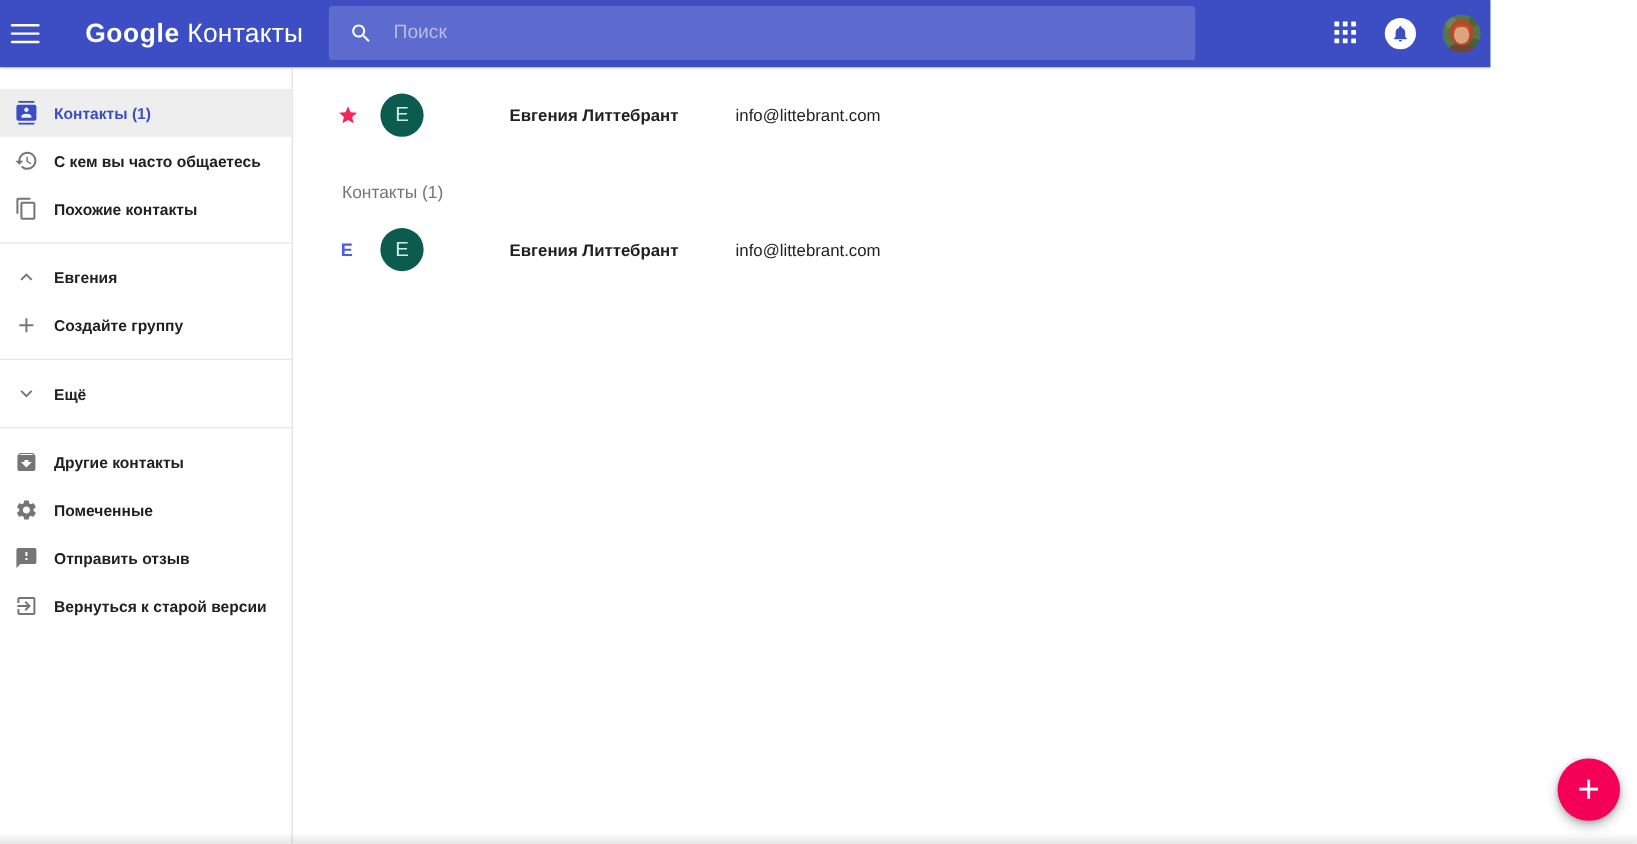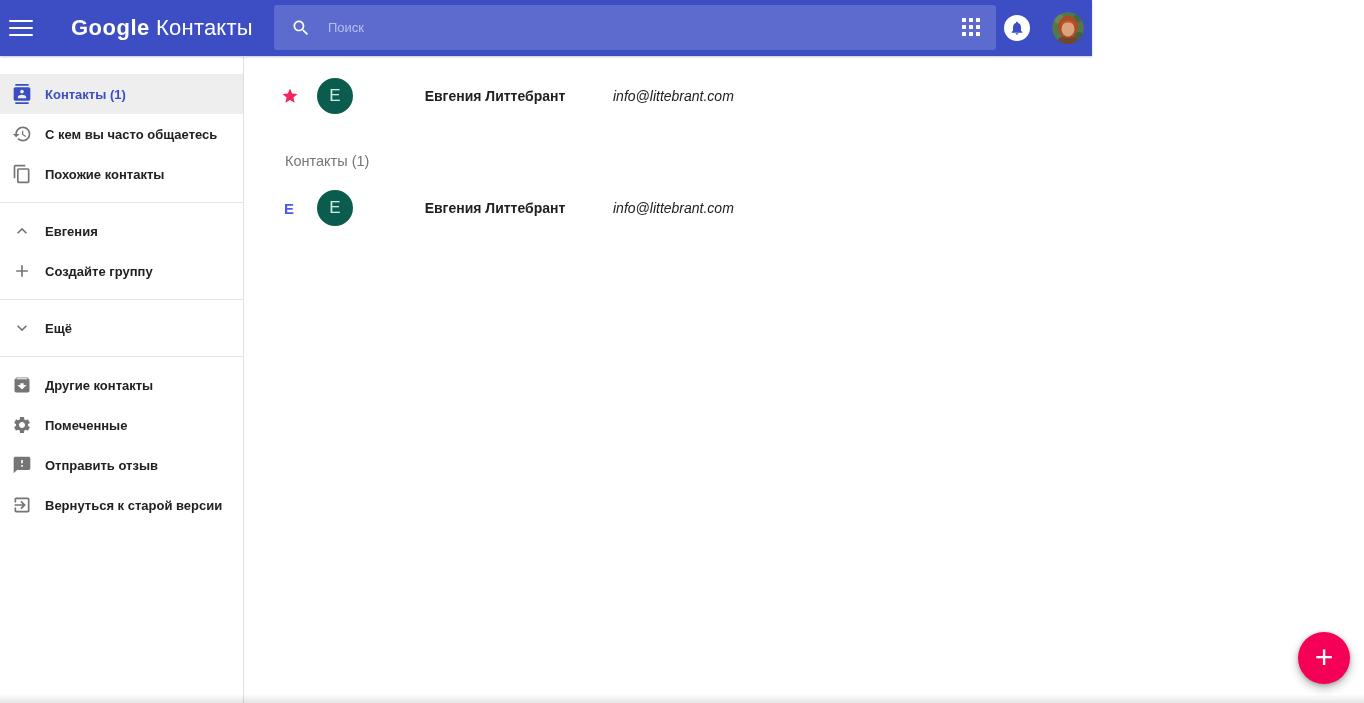--- a/index.html
+++ b/index.html
@@ -1,32 +1,32 @@
 <!DOCTYPE html>
 <html><head>
 <meta charset="utf-8">
 <style>
   * { box-sizing: border-box; margin: 0; padding: 0; }
   html,body { width:1364px; height:703px; overflow:hidden;
     font-family:"Liberation Sans", sans-serif; background:#fff; }
 
   
-  .app-header { position:fixed; top:0; left:0; width:1092px; height:56px;
+  .app-header { position:fixed; top:0; left:0; width:1242px; height:56px;
     background:#3D4EC4; display:flex; align-items:center; z-index:10;
     box-shadow:0 1px 2px rgba(0,0,0,0.22); }
   .menu-btn { margin-left:9px; width:34px; height:34px; background:none; border:none;
     display:flex; flex-direction:column; justify-content:center; gap:5px; cursor:pointer; }
   .menu-btn span { display:block; width:24px; height:2px; background:#fff; border-radius:1px; }
   .logo { margin-left:28px; font-size:22px; color:#fff; white-space:nowrap; letter-spacing:0.2px; }
   .logo .g { font-weight:bold; letter-spacing:0.5px; }
   .search-bar { position:absolute; left:274px; top:5px; width:722px; height:45px;
     background:rgba(255,255,255,0.17); border-radius:3px; display:flex; align-items:center; }
   .search-bar svg { margin-left:17px; flex:0 0 auto; }
   .search-input { background:transparent; border:none; outline:none; color:#fff;
-    font-size:13px; margin-left:17px; width:620px; font-family:"Liberation Sans",sans-serif; }
+    font-size:16px; margin-left:17px; width:620px; font-family:"Liberation Sans",sans-serif; }
   .search-input::placeholder { color:rgba(255,255,255,0.55); }
   .header-right { position:absolute; right:8px; top:0; height:56px;
     display:flex; align-items:center; gap:22px; }
   .apps-btn { width:20px; height:20px; display:grid; background:none; border:none; cursor:pointer;
     grid-template-columns:repeat(3,4px); grid-template-rows:repeat(3,4px); gap:3px; }
   .apps-btn i { background:#fff; border-radius:0.5px; }
   .bell-btn { width:26px; height:26px; border-radius:50%; background:#fff; border:none;
     display:flex; align-items:center; justify-content:center; cursor:pointer; }
   .avatar-btn { width:32px; height:32px; border-radius:50%; overflow:hidden;
     border:none; padding:0; cursor:pointer; background:none; }
@@ -47,21 +47,21 @@
   .section-title { margin:28px 0 0 40px; font-size:14.5px; color:#757575; }
   .contact-row { display:flex; align-items:center; height:58px; margin-top:10px;
     padding-left:36px; cursor:pointer; }
   .row-lead { width:36px; display:flex; align-items:center; }
   .star { color:#F3265B; display:flex; }
   .index-letter { font-size:15px; font-weight:bold; color:#4A5CE8; padding-left:3px; }
   .c-avatar { width:36px; height:36px; border-radius:50%; background:#0B5C4F;
     color:#C8EFE3; display:flex; align-items:center; justify-content:center;
     font-size:17px; flex:0 0 auto; }
   .c-name { margin-left:24px; width:236px; font-weight:bold; font-size:14px; color:#212121;text-align:center; }
-  .c-email { font-size:14px; color:#212121;font-style:italic; }
+  .c-email { font-size:14px; color:#212121; }
 
   
   .fab { position:fixed; right:14px; bottom:19px; width:52px; height:52px; border-radius:50%;
     background:#F50057; color:#fff; border:none; cursor:pointer; z-index:20;
     display:flex; align-items:center; justify-content:center; font-size:32px; font-weight:300;
     box-shadow:0 4px 10px rgba(0,0,0,0.28), 0 1px 4px rgba(0,0,0,0.2); line-height:1; }
   .fab span { margin-top:-3px; }
   .bottom-fade { position:fixed; left:0; right:0; bottom:0; height:9px; z-index:5;
     background:linear-gradient(rgba(0,0,0,0), rgba(0,0,0,0.10)); pointer-events:none; }
 </style>

